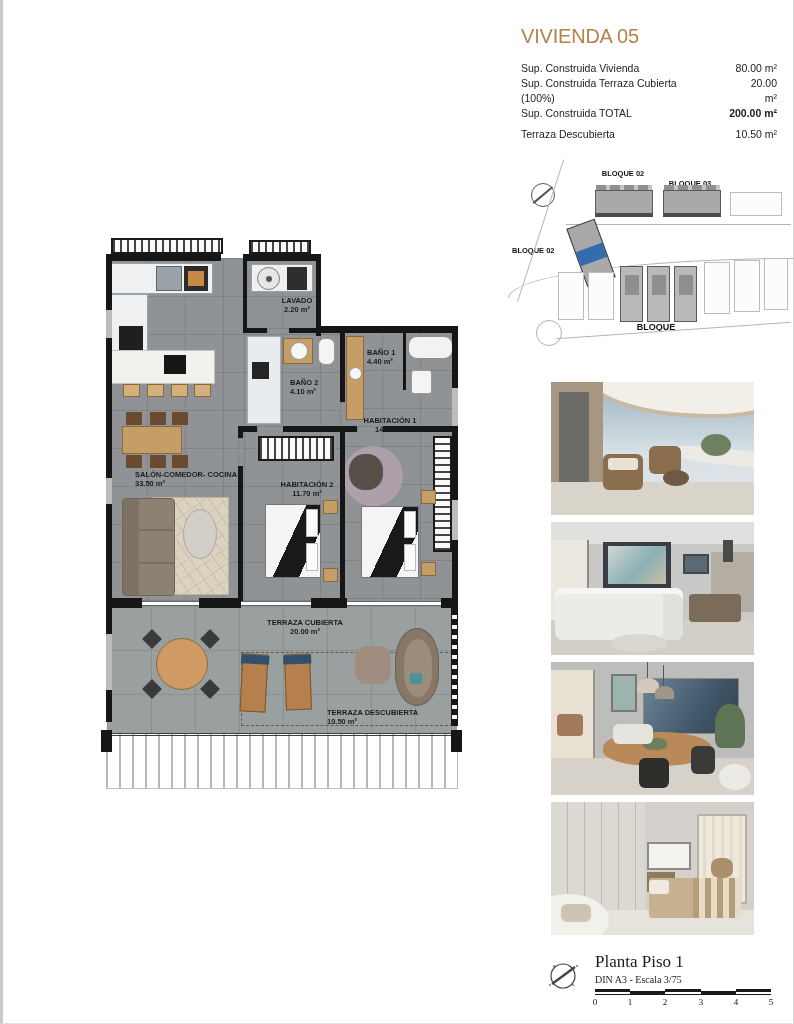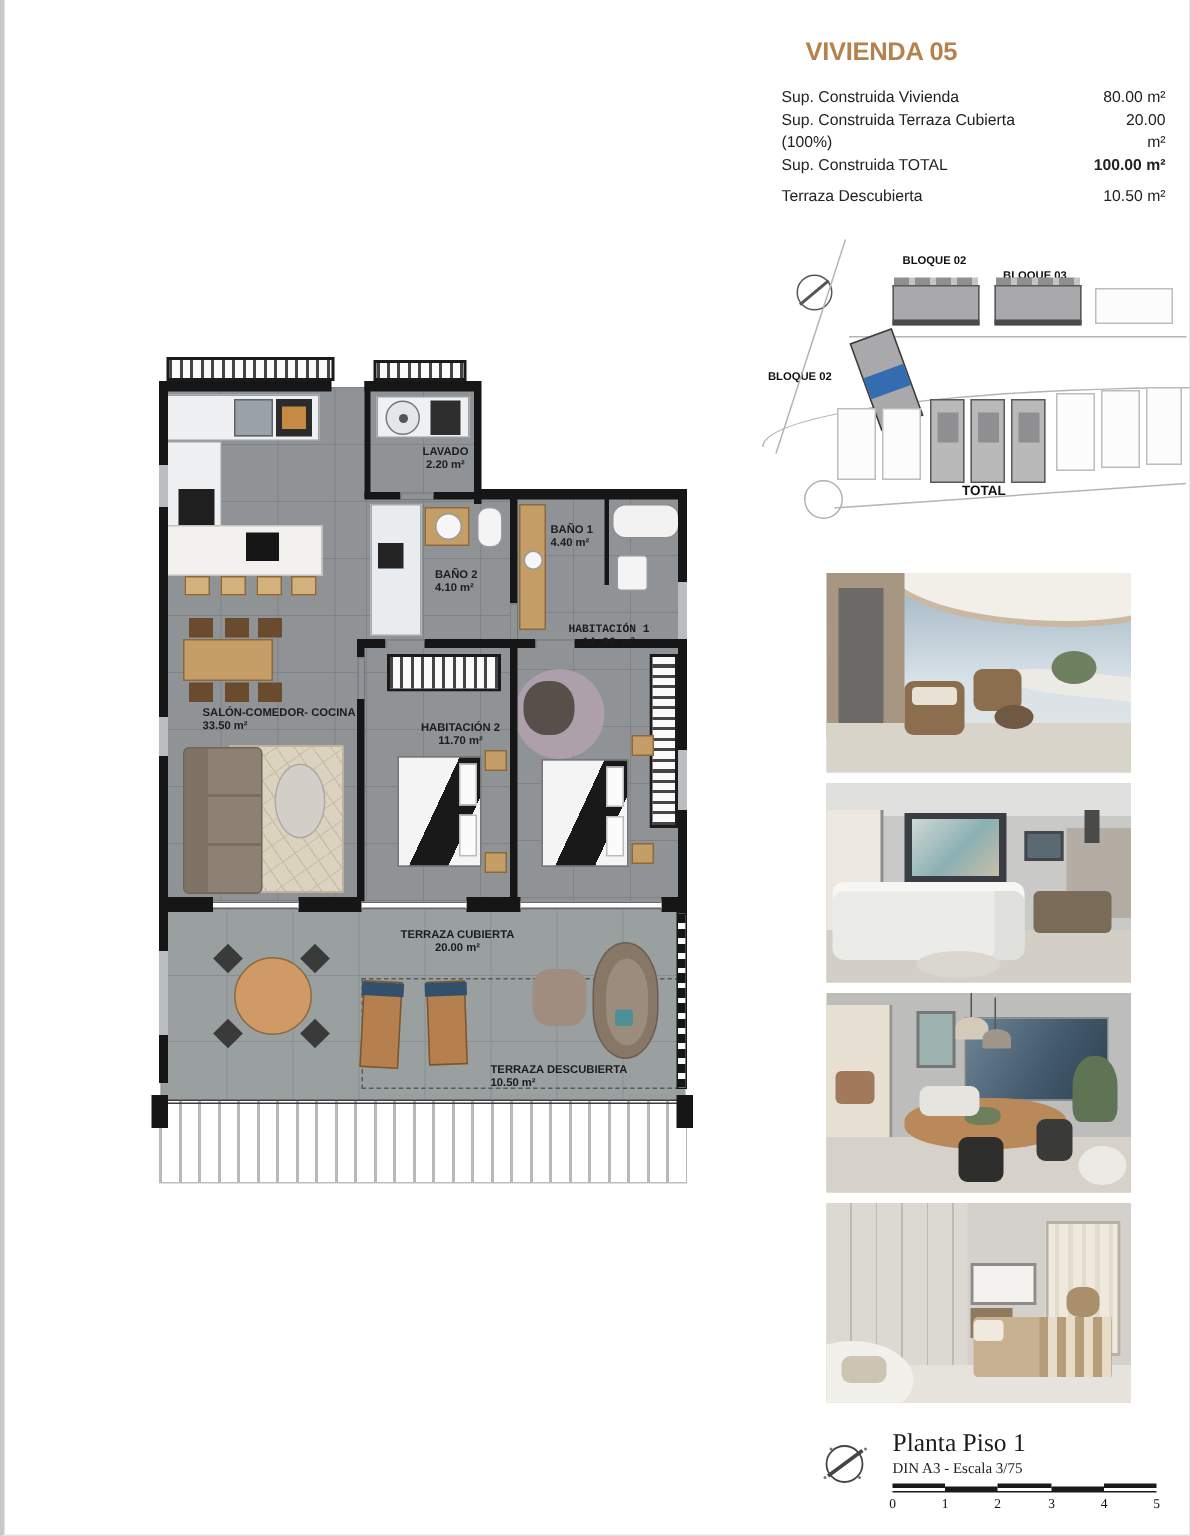--- a/index.html
+++ b/index.html
@@ -4,21 +4,21 @@
 <style>
   * { margin:0; padding:0; box-sizing:border-box; }
   html,body { background:#fff; }
   body { font-family:"Liberation Sans", sans-serif; }
   #page { position:relative; width:794px; height:1024px; background:#fff; overflow:hidden;
           border-left:3px solid #c8c8c8; border-right:1px solid #d4d4d4; border-bottom:1px solid #e2e2e2; }
 
   
   .hdr { position:absolute; left:518px; top:20px; width:256px; }
   .hdr-title { font-size:21px; font-weight:bold; color:#141414; white-space:nowrap; letter-spacing:-0.3px; }
-  .hdr-sub { font-size:17px; font-weight:bold; color:#b5824e; margin-top:5px; letter-spacing:-0.2px;margin-left:16px; }
+  .hdr-sub { font-size:20px; font-weight:normal; color:#b5824e; margin-top:5px; letter-spacing:-0.2px; }
   .areas { margin-top:13px; font-size:10.5px; color:#222; }
   .arow { display:flex; justify-content:space-between; line-height:15px; }
   .arow.gap { margin-top:6px; }
   .arow .v { text-align:right;padding-left:40px; }
   .arow.bold .v { font-weight:bold; }
 
   
   .site { position:absolute; left:505px; top:162px; width:285px; height:198px; }
   .s-lbl { position:absolute; font-size:7.5px; font-weight:bold; color:#111; text-align:center; }
   .s-bld { position:absolute; background:#a9a9ac; border:1px solid #59595c;
@@ -83,34 +83,34 @@
       <div class="arow">
         <span>Sup. Construida Vivienda</span>
         <span class="v">80.00 m²</span>
       </div>
       <div class="arow">
         <span>Sup. Construida Terraza Cubierta (100%)</span>
         <span class="v">20.00 m²</span>
       </div>
       <div class="arow bold">
         <span>Sup. Construida TOTAL</span>
-        <span class="v">100.00 m²</span>
+        <span class="v">200.00 m²</span>
       </div>
       <div class="arow gap">
         <span>Terraza Descubierta</span>
         <span class="v">10.50 m²</span>
       </div>
     </div>
   </div>
 
   <div class="site">
     <div class="s-lbl" style="left:80px;top:7px;width:70px;">BLOQUE 02</div>
     <div class="s-lbl" style="left:147px;top:17px;width:70px;">BLOQUE 03</div>
     <div class="s-lbl" style="left:4px;top:84px;width:44px;text-align:left;">BLOQUE 02</div>
-    <div class="s-lbl" style="left:112px;top:160px;width:72px;font-size:9px;">TOTAL</div>
+    <div class="s-lbl" style="left:112px;top:160px;width:72px;font-size:9px;">BLOQUE</div>
 
     <div class="compass" style="left:23px;top:21px;width:24px;height:24px;">
         <i></i>
       </div>
 
     <div class="s-road" style="left:58px;top:62px;width:225px;"></div>
     <div class="s-road" style="left:0px;top:96px;width:290px;border-radius:100% 0 0 0;height:40px;border-left:1px solid #b4b4b4;"></div>
     <div class="s-road" style="left:32px;top:-6px;width:1px;height:150px;border-top:none;border-left:1px solid #b4b4b4;transform:rotate(18deg);"></div>
     <div class="s-road" style="left:48px;top:168px;width:235px;transform:rotate(-4deg);"></div>
     <div class="compass" style="left:28px;top:158px;width:26px;height:26px;border-color:#b0b0b0;"></div>
@@ -279,21 +279,21 @@
       <div>2.20 m²</div>
     </div>
     <div class="lbl" style="left:191px;top:146px;">
       <div>BAÑO 2</div>
       <div>4.10 m²</div>
     </div>
     <div class="lbl" style="left:268px;top:116px;">
       <div>BAÑO 1</div>
       <div>4.40 m²</div>
     </div>
-    <div class="lbl c" style="left:252px;top:184px;width:110px;font-family:Liberation Mono, monospace;">
+    <div class="lbl c" style="left:236px;top:184px;width:110px;">
       <div>HABITACIÓN 1</div>
       <div>14.90 m²</div>
     </div>
     <div class="lbl c" style="left:156px;top:248px;width:104px;">
       <div>HABITACIÓN 2</div>
       <div>11.70 m²</div>
     </div>
     <div class="lbl" style="left:36px;top:238px;">
       <div>SALÓN-COMEDOR- COCINA</div>
       <div>33.50 m²</div>

